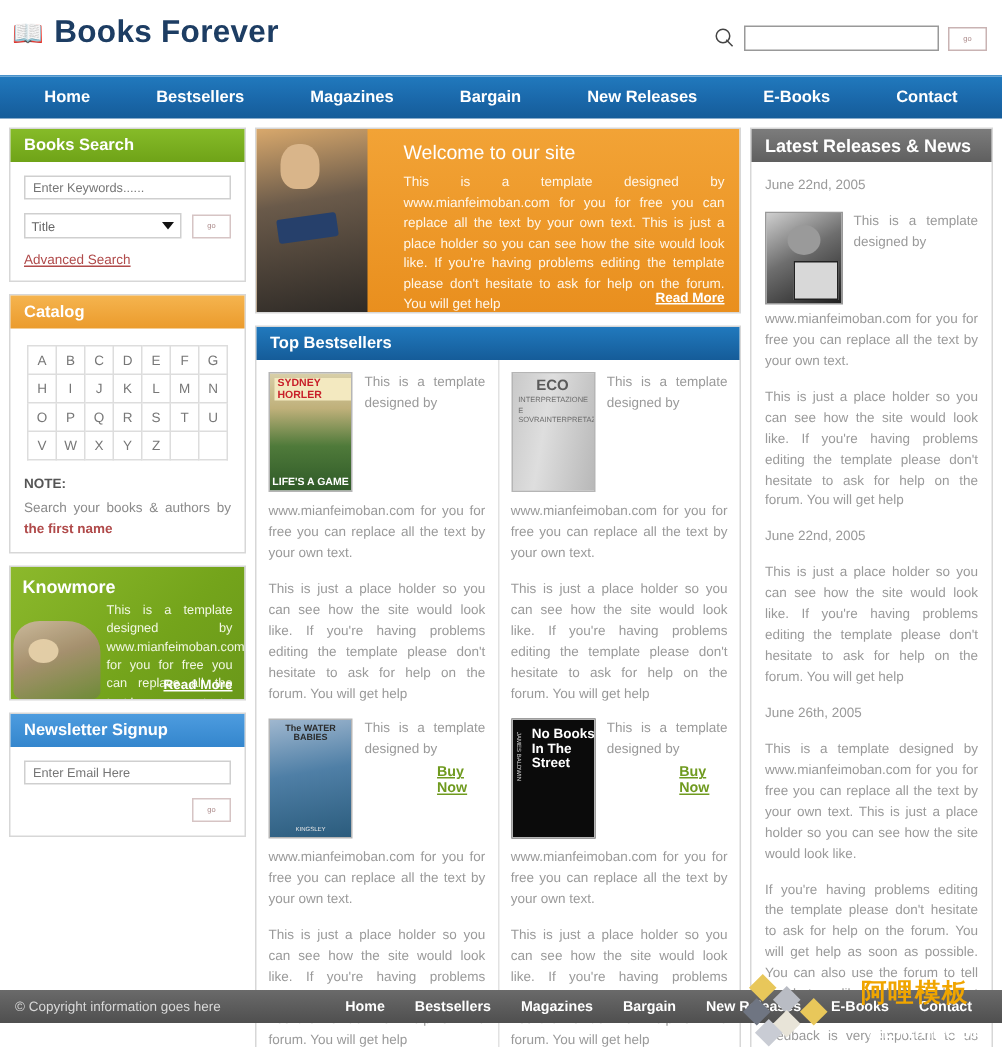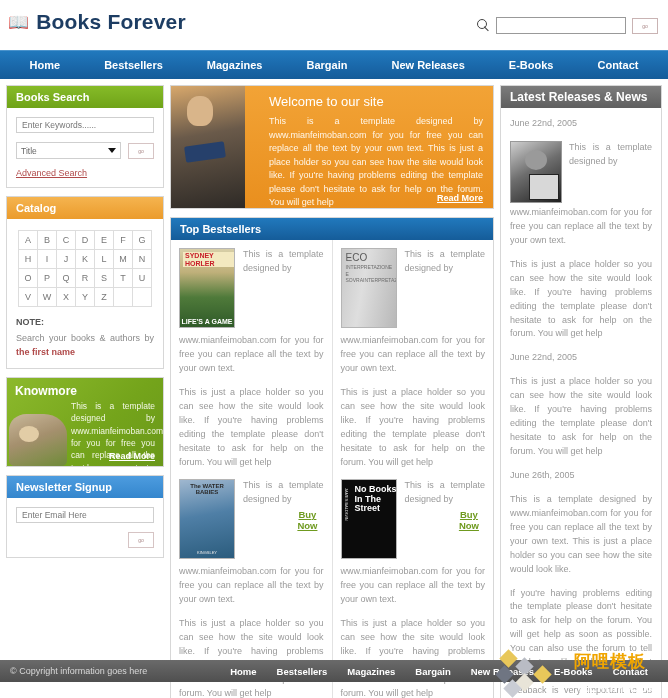--- a/index.html
+++ b/index.html
@@ -108,30 +108,30 @@
   .bcol:last-child { border-right:none; }
   .bitem { position:relative; margin-bottom:6px; }
   .bhead { display:flex; gap:8px; }
   .cover { width:56px; height:80px; flex:0 0 56px; border:1px solid #b5b5b5; position:relative;
            overflow:hidden; }
   .bhead p { margin:0; font-size:9px; line-height:1.55; text-align:justify; flex:1; color:#9a9a9a; }
   .bbody { margin-top:6px; }
   .bbody p { margin:0 0 10px 0; font-size:9px; line-height:1.55; text-align:justify; color:#9a9a9a; }
   .buy { color:#6f9a1f; font-weight:bold; text-decoration:underline; font-size:9.5px; }
   .price { color:#d78a12; font-weight:bold; font-size:10px; }
-  .pricerow { display:flex; justify-content:space-between; align-items:center;text-align:center; }
+  .pricerow { display:flex; justify-content:space-between; align-items:center; }
 
   
   .cv1 { background:linear-gradient(180deg,#d8cfa8 0%,#bfb07a 30%,#4f7a3a 62%,#2f5a28 100%); }
   .cv1 .t1 { position:absolute; left:3px; top:3px; font-size:7px; font-weight:bold; color:#c8202a;
              background:#f3e9c0; padding:0 2px; line-height:1.1; }
   .cv1 .t2 { position:absolute; left:0; right:0; bottom:2px; text-align:center; font-size:7px;
              font-weight:bold; color:#fff; }
   .cv2 { background:linear-gradient(100deg,#c9c9c9 0%,#dedede 40%,#b8b8b8 100%); }
-  .cv2 .t1 { position:absolute; left:4px; top:4px; font-size:10px; font-weight:normal; color:#5a5a5a;
+  .cv2 .t1 { position:absolute; left:16px; top:4px; font-size:10px; font-weight:bold; color:#5a5a5a;
              line-height:1; }
   .cv2 .t2 { position:absolute; left:4px; top:15px; font-size:5px; color:#6d6d6d; line-height:1.3;
              width:42px; }
   .cv3 { background:linear-gradient(170deg,#9fb7cf 0%,#4f7fa6 45%,#2b5c7d 100%); }
   .cv3 .t1 { position:absolute; left:0; right:0; top:3px; text-align:center; font-size:6px;
              font-weight:bold; color:#2a2a2a; }
   .cv3 .t2 { position:absolute; left:0; right:0; bottom:3px; text-align:center; font-size:4px;
              color:#e8e8e8; }
   .cv4 { background:#0b0b0b; }
   .cv4 .t1 { position:absolute; left:13px; top:5px; font-size:9px; font-weight:bold; color:#fff;

